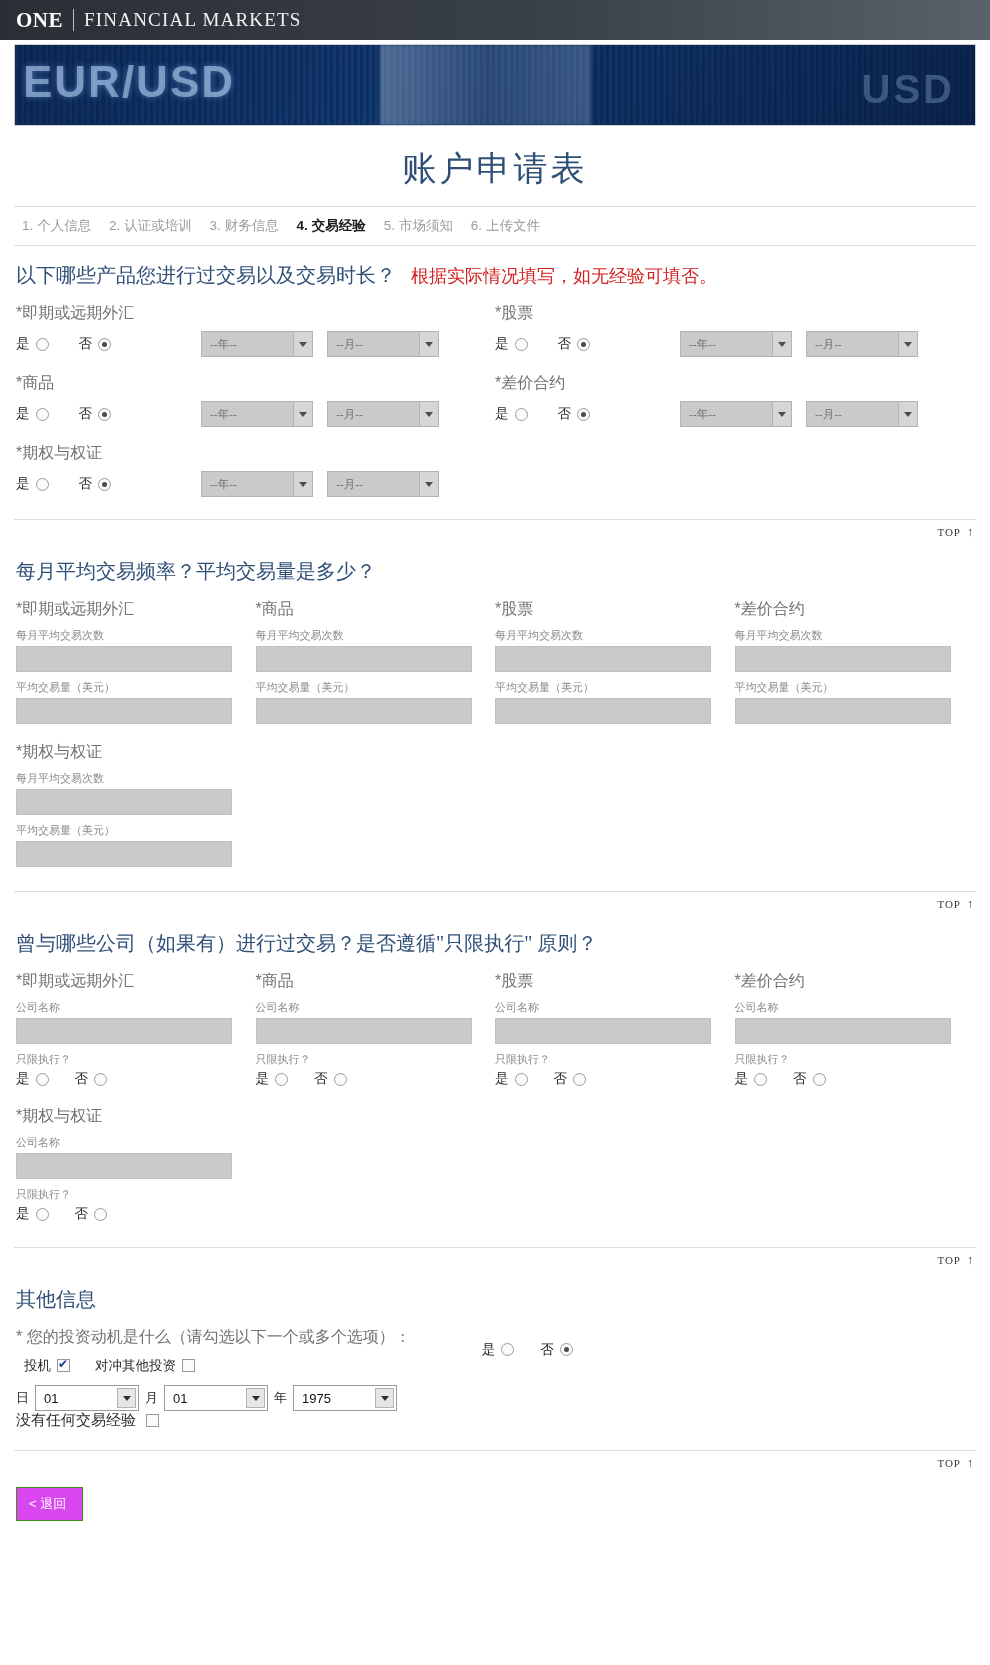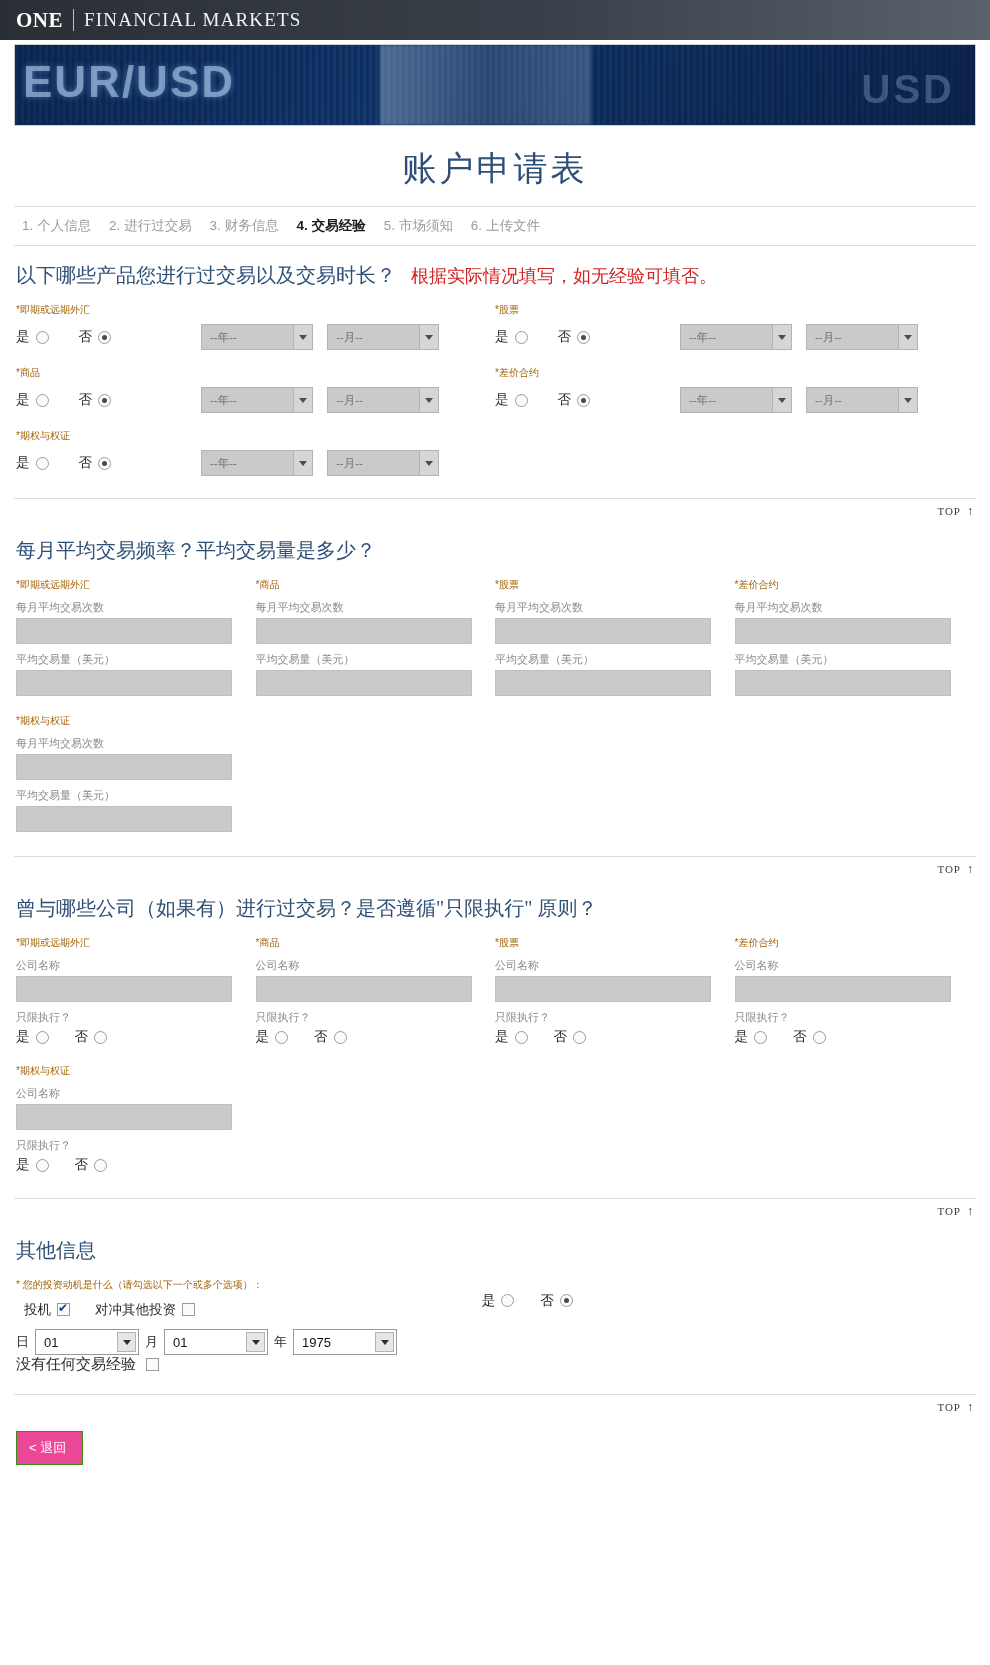--- a/index.html
+++ b/index.html
@@ -124,21 +124,21 @@
     color: #3a3a3a;
     text-decoration: none;
   }
   .toprow .arrow { font-size: 12px; margin-left: 6px; color: #333; }
 
   .grid2 { display: flex; }
   .col-half { width: 50%; }
   .grid4 { display: flex; }
   .col-q { width: 25%; padding-right: 16px; }
 
-  .lbl { font-size: 10px; color: #a16207; margin-bottom: 7px; }
+  .lbl { font-size: 16px; color: #737373; margin-bottom: 7px; }
   .small-lbl { font-size: 11px; color: #8a8a8a; margin: 8px 0 3px 0; }
 
   .row-inline { display: flex; align-items: center; margin-bottom: 16px; }
   .radio-pair { display: flex; align-items: center; width: 185px; }
   .radio-item { display: flex; align-items: center; margin-right: 30px; font-size: 13.5px; }
   .radio-item input { margin: 0 0 0 6px; }
 
   input[type="radio"] {
     -webkit-appearance: none; appearance: none;
     width: 13px; height: 13px; border-radius: 50%;
@@ -224,21 +224,21 @@
     border-right: 4px solid transparent;
     border-top: 5px solid #2f2f2f;
   }
 
   .noexp { display: flex; align-items: center; font-size: 15px; }
   .noexp input { margin-left: 10px; }
 
   
   .footer { margin: 0 14px; padding: 14px 2px 20px 2px; display: flex; align-items: flex-start; }
   .btn-back {
-    background: #ec4899;
+    background: #d946ef;
     color: #ffffff;
     border: 1px solid #3d8c18;
     font-size: 13px;
     padding: 7px 16px 7px 12px;
     display: inline-block;
   }
   .badge-wrap { margin-left: auto; text-align: center; }
   .badge {
     width: 196px; height: 44px;
     background: #e8671c;
@@ -272,21 +272,21 @@
   <div class="hero">
     <div class="txt">EUR/USD</div>
     <div class="glow"></div>
     <div class="txt2">USD</div>
   </div>
 
   <div class="title">账户申请表</div>
 
   <div class="steps">
     <span class="step"><span class="num">1.</span><span>个人信息</span></span>
-    <span class="step"><span class="num">2.</span><span>进行过交易</span></span>
+    <span class="step"><span class="num">2.</span><span>认证或培训</span></span>
     <span class="step"><span class="num">3.</span><span>财务信息</span></span>
     <span class="step active"><span class="num">4.</span><span>交易经验</span></span>
     <span class="step"><span class="num">5.</span><span>市场须知</span></span>
     <span class="step"><span class="num">6.</span><span>上传文件</span></span>
   </div>
 
   <div class="section">
     <div class="sec-head">
       <span>以下哪些产品您进行过交易以及交易时长？</span>
       <span class="note">根据实际情况填写，如无经验可填否。</span>

